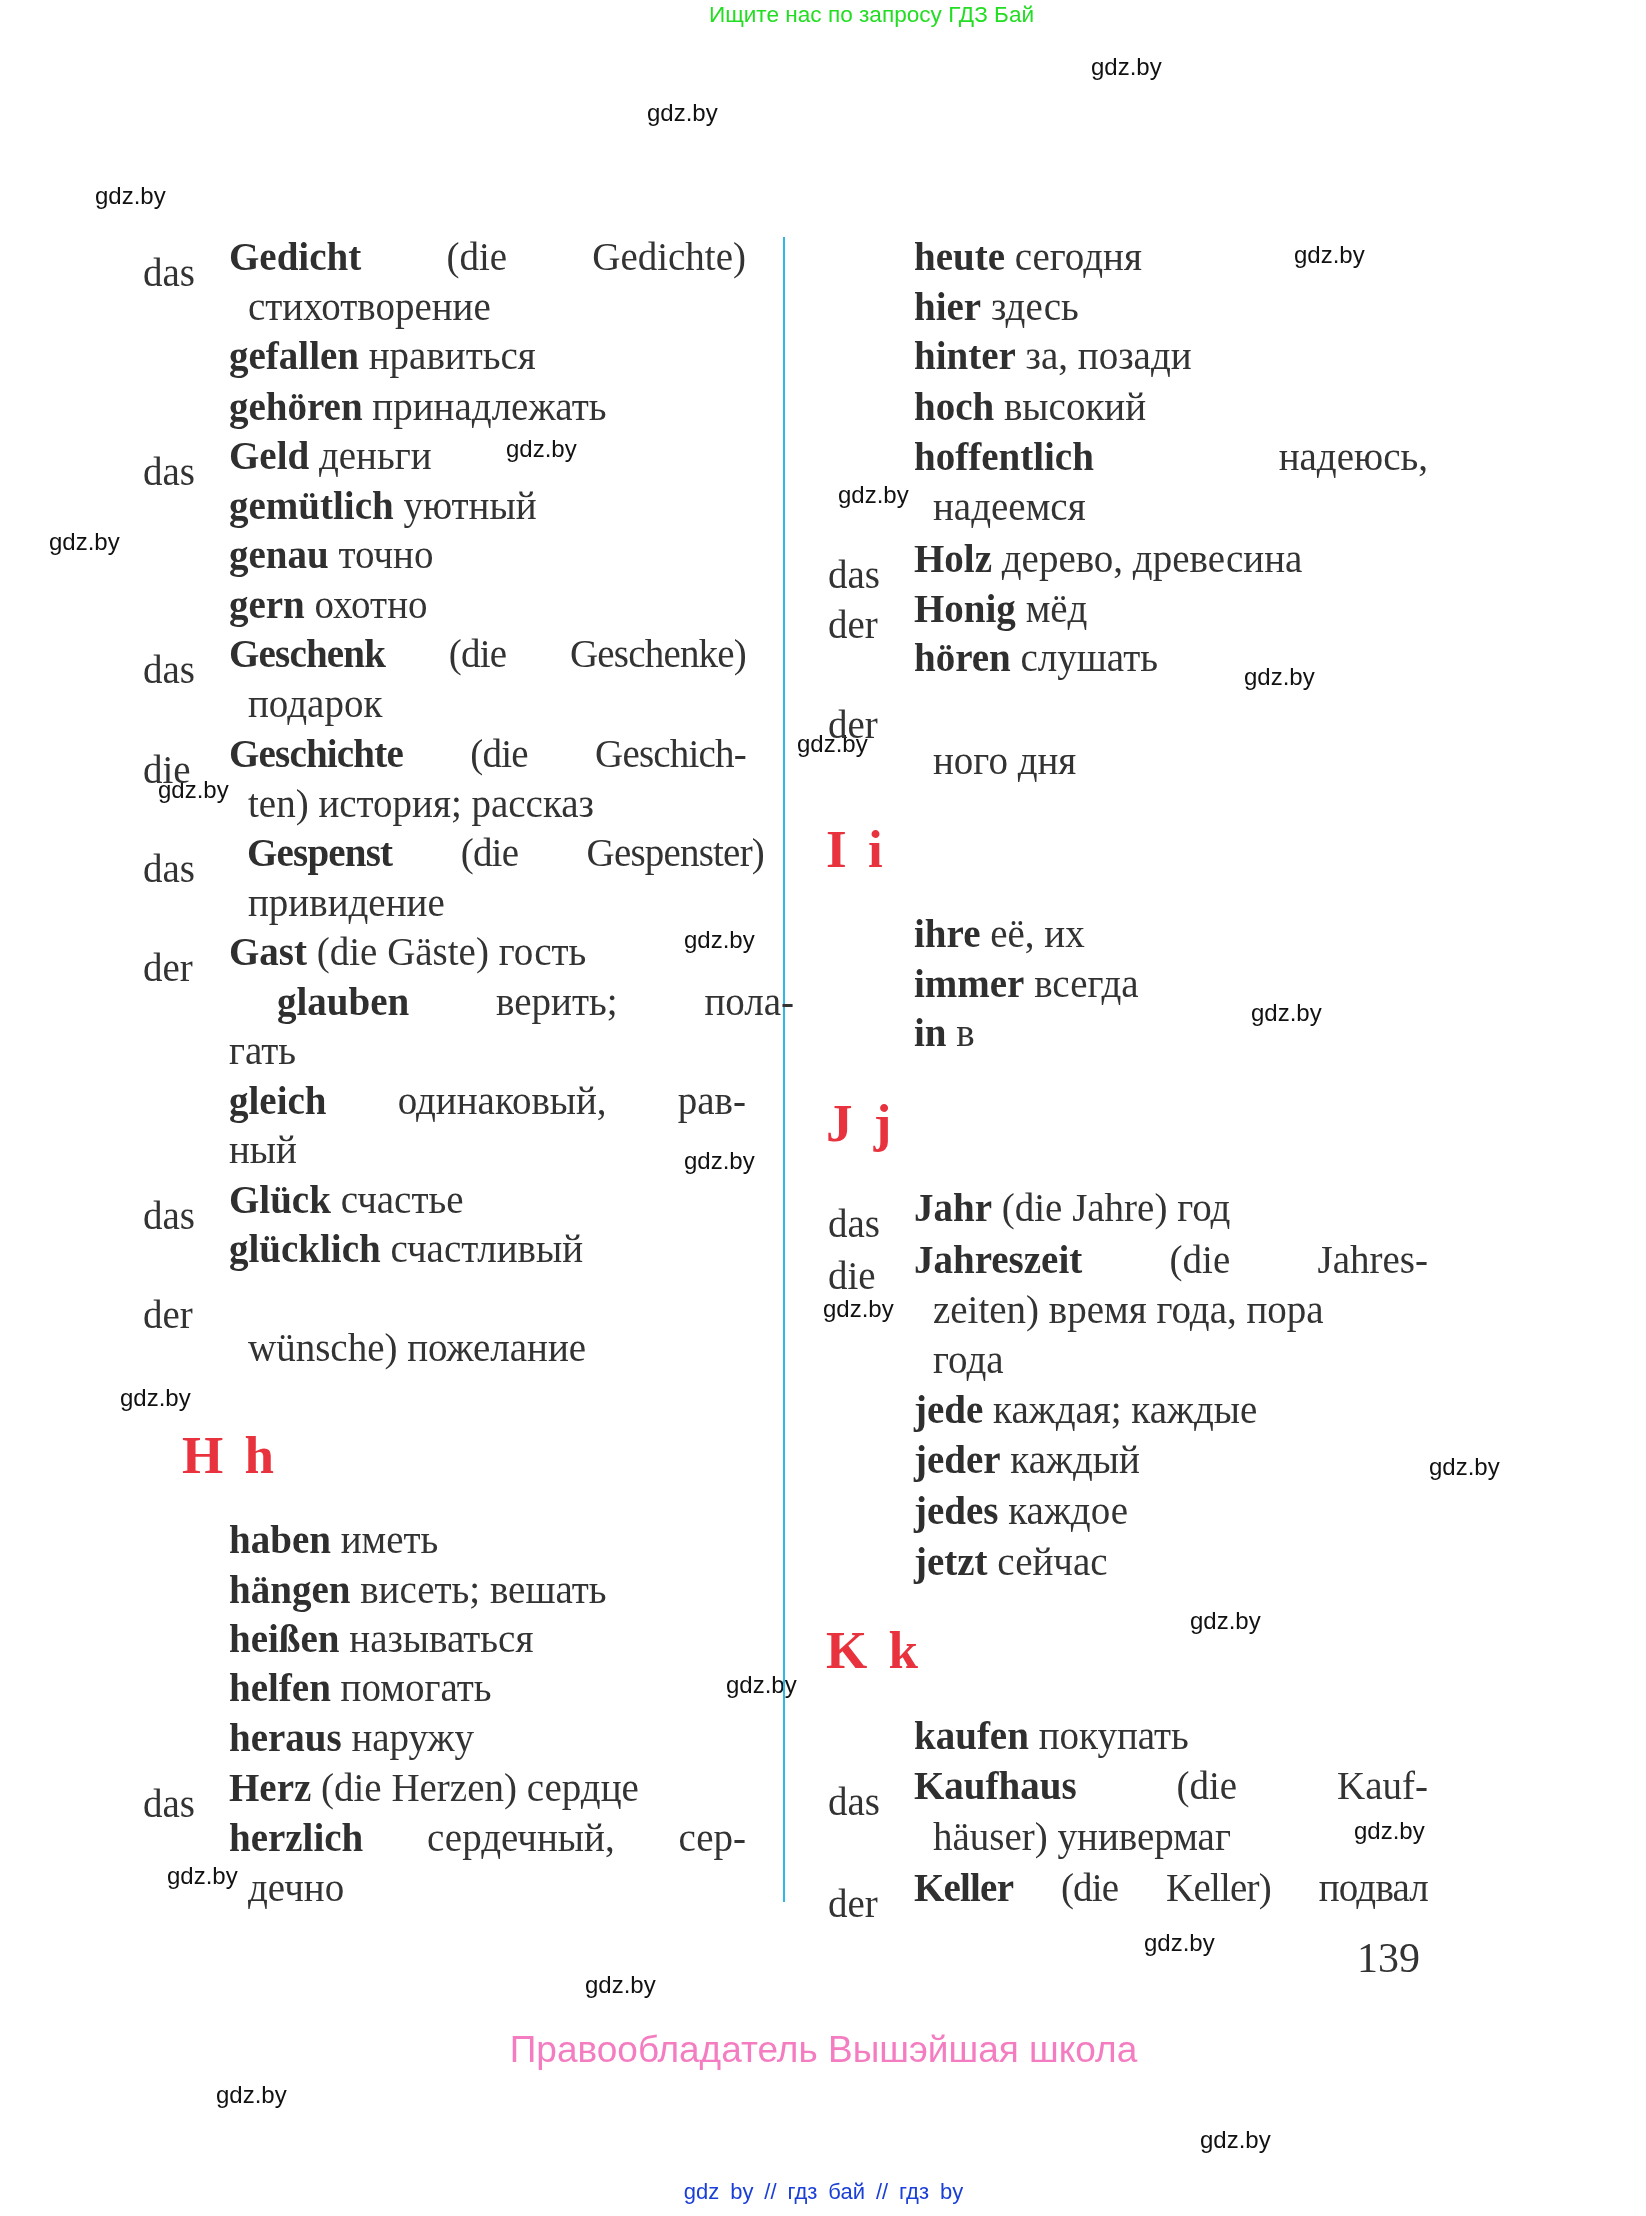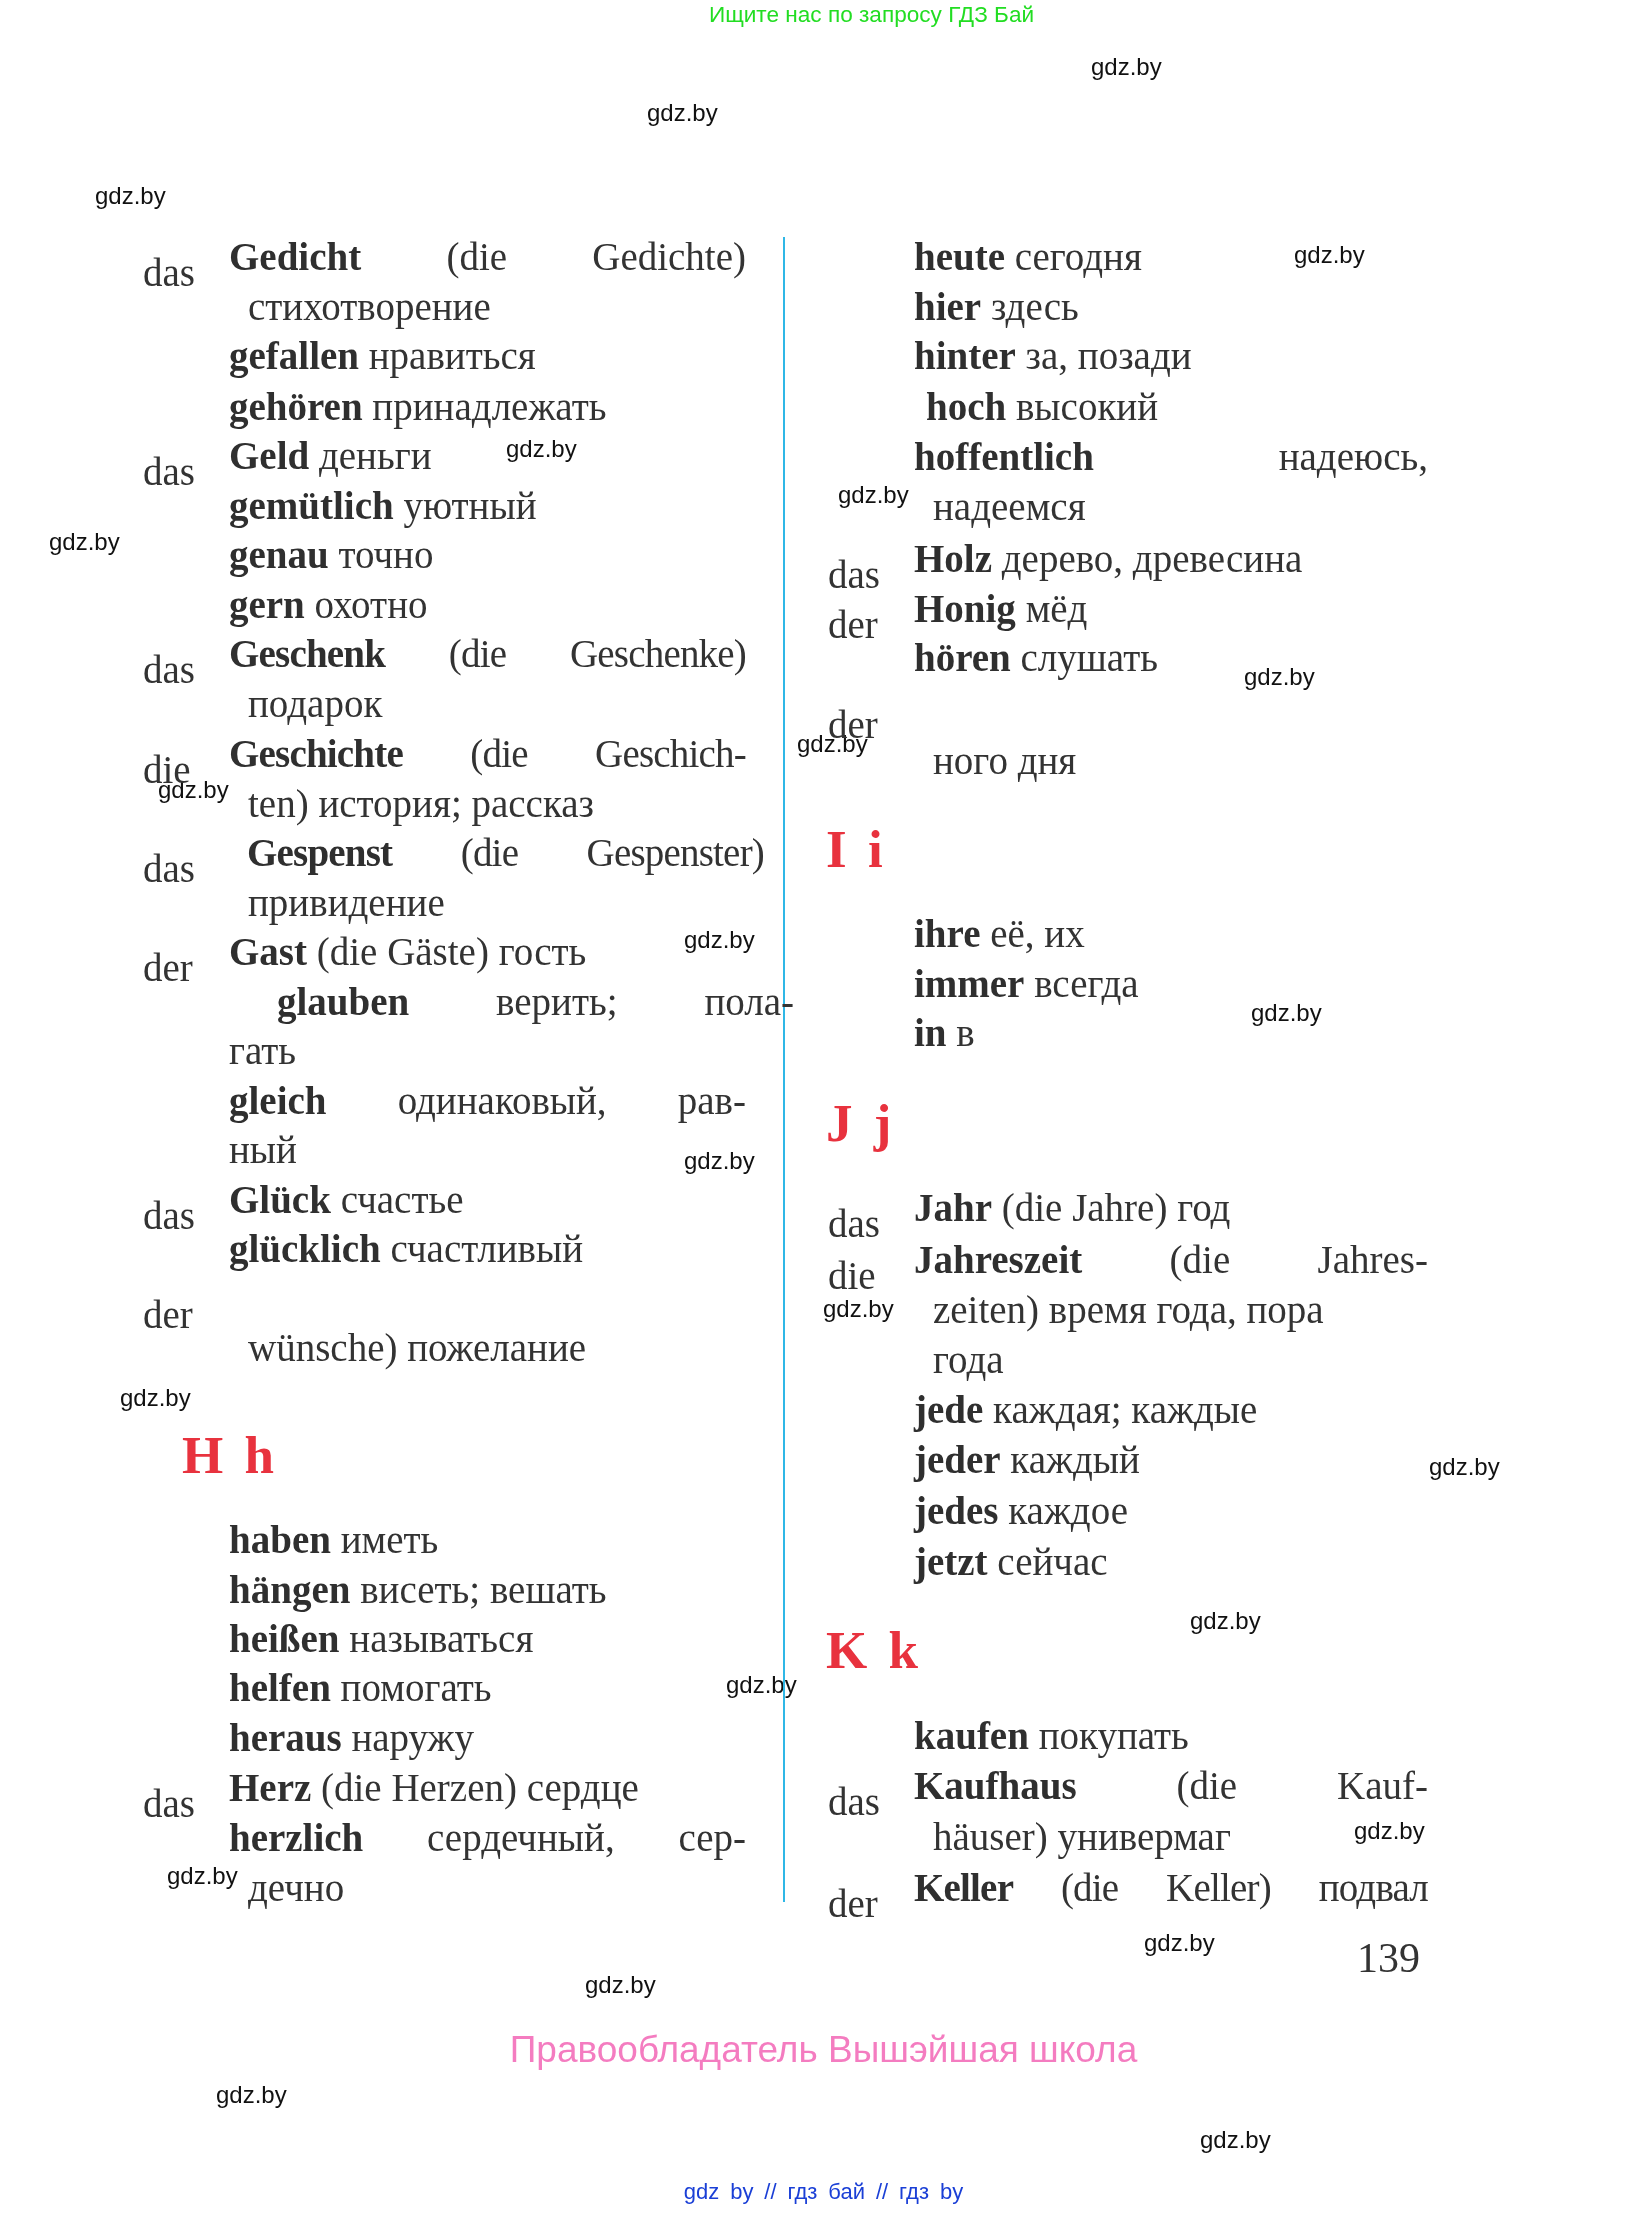--- a/index.html
+++ b/index.html
@@ -208,21 +208,21 @@
     <div class="line" style="top:232px">
       <span class="rest" style="left:86px"><b>heute</b> <span>сегодня</span></span>
     </div>
     <div class="line" style="top:282px">
       <span class="rest" style="left:86px"><b>hier</b> <span>здесь</span></span>
     </div>
     <div class="line" style="top:331px">
       <span class="rest" style="left:86px"><b>hinter</b> <span>за, позади</span></span>
     </div>
     <div class="line" style="top:382px">
-      <span class="rest" style="left:98px"><b>hoch</b> <span>высокий</span></span>
+      <span class="rest" style="left:86px"><b>hoch</b> <span>высокий</span></span>
     </div>
     <div class="line" style="top:432px">
       <span class="rest just" style="left:86px;width:514px;"><b>hoffentlich</b> <span>надеюсь,</span></span>
     </div>
     <div class="line" style="top:482px">
       <span class="rest" style="left:105px">надеемся</span>
     </div>
     <div class="line" style="top:534px">
       <span class="art">das</span>
       <span class="rest" style="left:86px"><b>Holz</b> <span>дерево, древесина</span></span>

